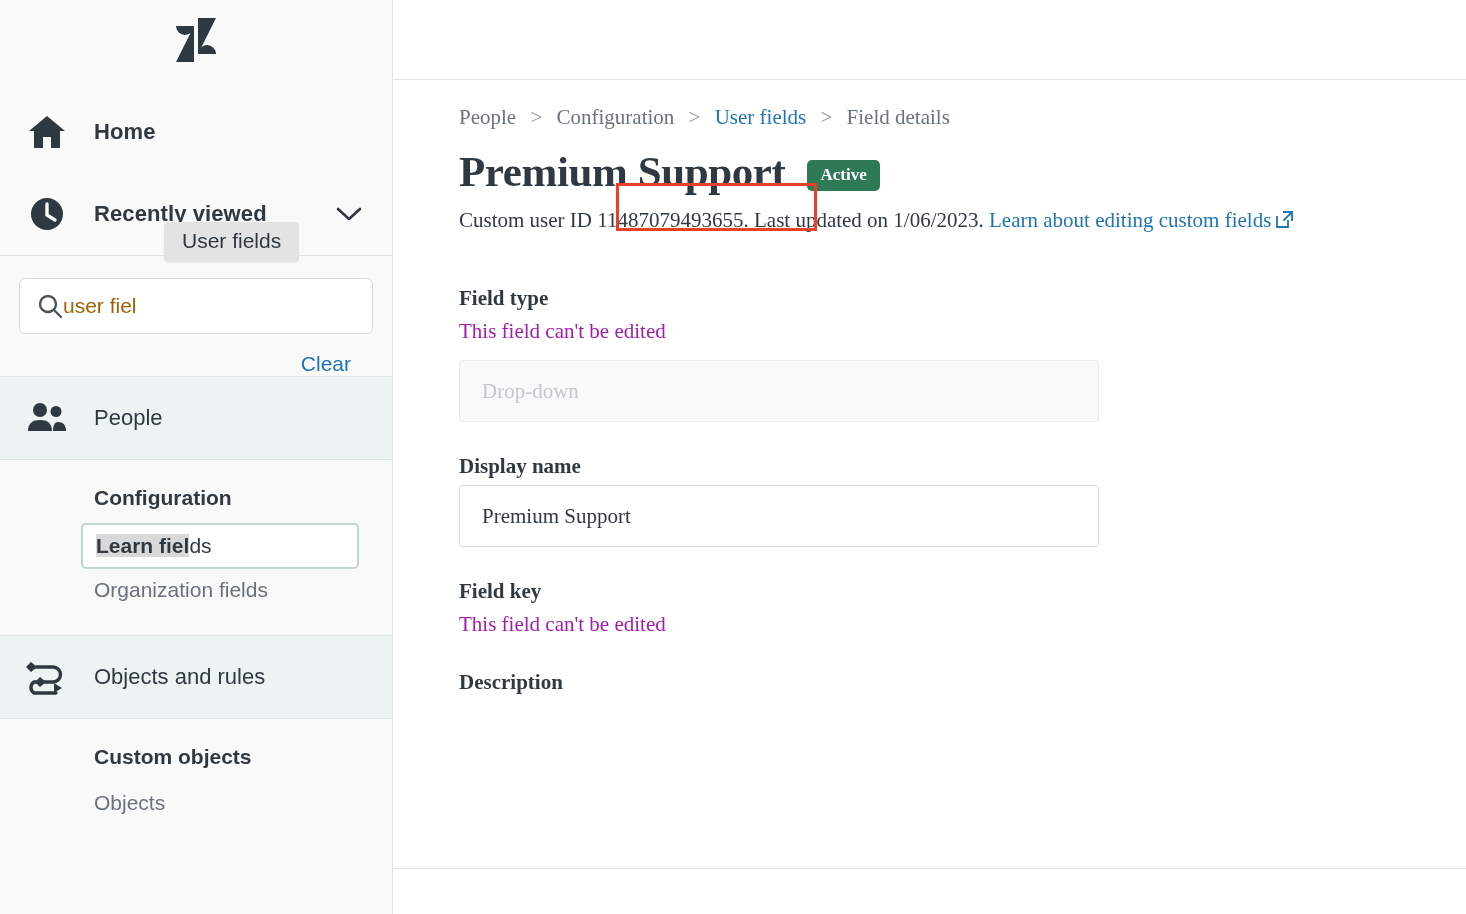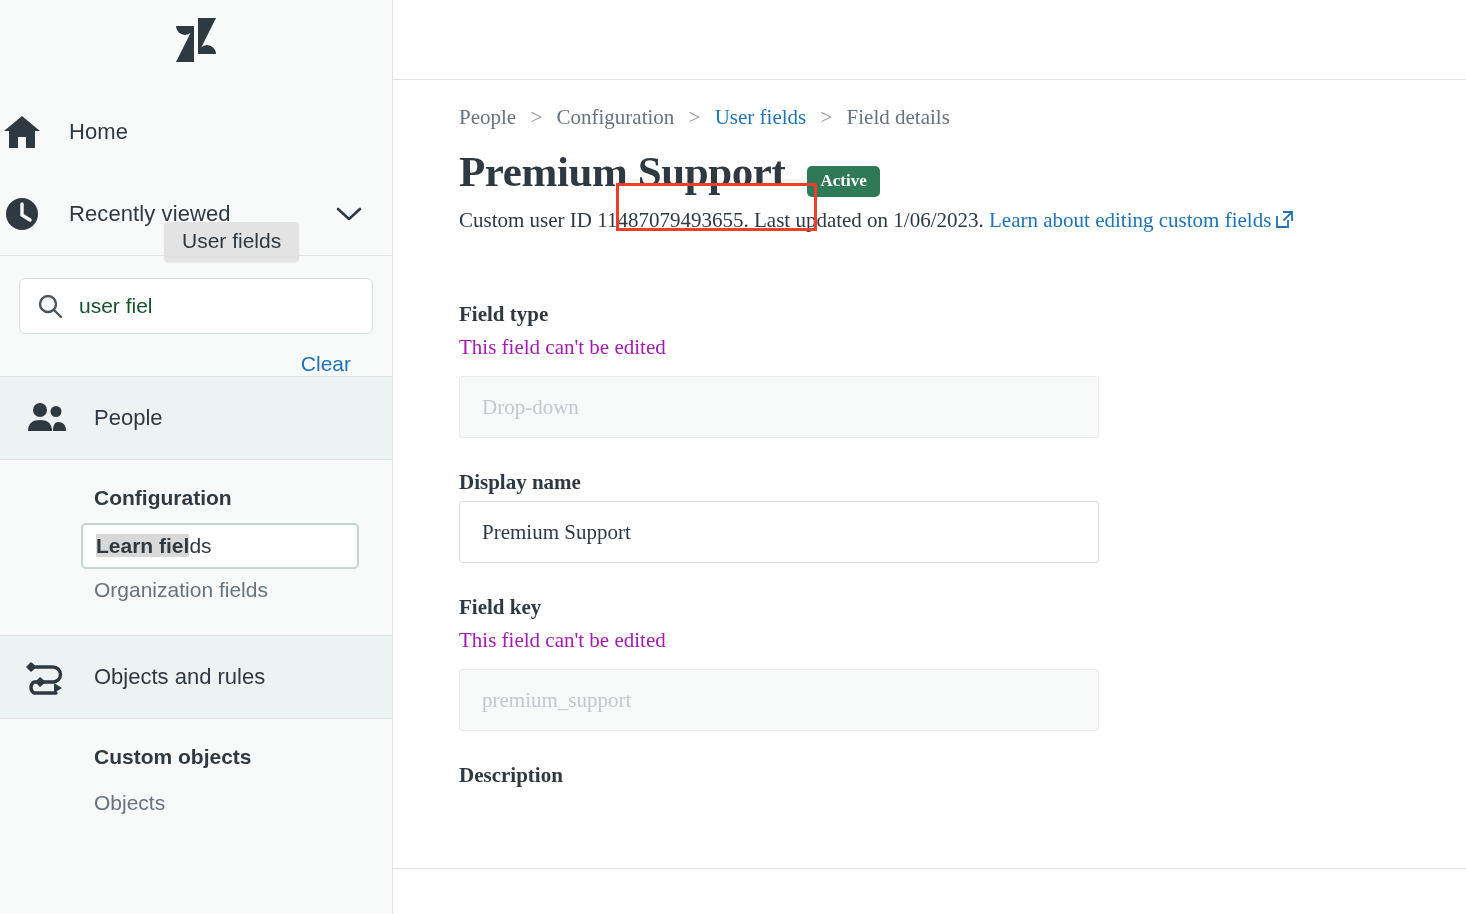--- a/index.html
+++ b/index.html
@@ -33,21 +33,23 @@
     align-items: center;
     justify-content: center;
   }
   .zd-logo { width: 42px; height: 44px; display:block; }
 
   .nav-top { padding-top: 12px; }
   .nav-row {
     display: flex;
     align-items: center;
     height: 82px;
+    padding-left: 25px;
     cursor: pointer;
+    font-weight: bold;
   }
   .nav-row .nav-icon {
     width: 44px; height: 44px;
     display:flex; align-items:center; justify-content:center;
     flex: 0 0 44px;
     color: #2f3941;
   }
   .nav-row .nav-label {
     margin-left: 25px;
     font-size: 22px;
@@ -75,23 +77,22 @@
     height: 56px;
     background: #ffffff;
     border: 1px solid #d8dcde;
     border-radius: 6px;
     display: flex;
     align-items: center;
     padding-left: 17px;
   }
   .search-box .s-icon { color: #49545c; display:flex; flex:0 0 auto; }
   .search-value {
-    margin-left: 16px;
-    font-size: 21px;
-    color: #14532d;
+    font-size: 21px;
+    color: #a16207;
   }
   .clear-row {
     text-align: right;
     padding: 18px 22px 0 0;
   }
   .clear-link {
     font-size: 21px;
     color: #1f73b7;
     cursor: pointer;
     margin-left: 33px;
@@ -219,21 +220,21 @@
   .badge {
     margin-left: 22px;
     background: #2f7a56;
     color: #ffffff;
     font-size: 17px;
     font-weight: bold;
     padding: 5px 13px 6px 13px;
     border-radius: 5px;
     line-height: 20px;
     position: relative;
-    top: 9px;
+    top: 3px;
   }
 
   .subline {
     font-size: 21px;
     color: #2f3941;
     line-height: 32px;
     max-width: 870px;
     position: relative;
   }
   .subline .lnk { color: #1f73b7; cursor: pointer; }
@@ -242,21 +243,21 @@
     position: absolute;
     left: 157px;
     top: -21px;
     width: 201px;
     height: 48px;
     border: 3px solid #e8402a;
     pointer-events: none;
     z-index: 4;
   }
 
-  .form { margin-top: 62px; }
+  .form { margin-top: 46px; }
   .field-group { margin-bottom: 30px; }
   .field-label {
     font-size: 21px;
     font-weight: bold;
     color: #2f3941;
     margin-bottom: 5px;
     line-height: 28px;
   }
   .field-hint {
     font-size: 21px;
@@ -422,21 +423,20 @@
         </div>
 
         <div class="field-group">
           <div class="field-label">Display name</div>
           <div class="input">Premium Support</div>
         </div>
 
         <div class="field-group">
           <div class="field-label">Field key</div>
           <div class="field-hint">This field can't be edited</div>
-          <div class="input disabled">premium_support</div>
         </div>
 
         <div class="field-group">
           <div class="field-label cut">Description</div>
         </div>
 
       </div>
     </div>
 
     <div class="footer-cover"></div>

